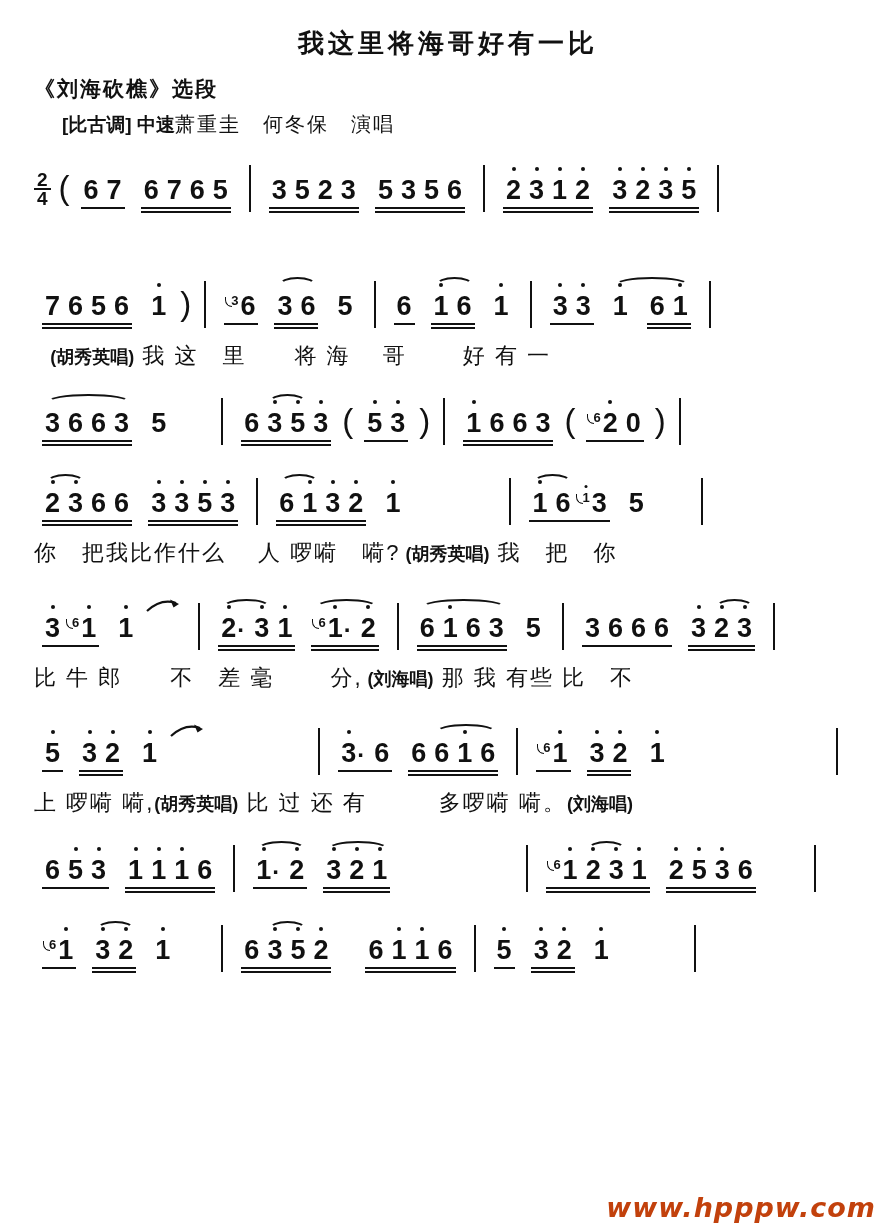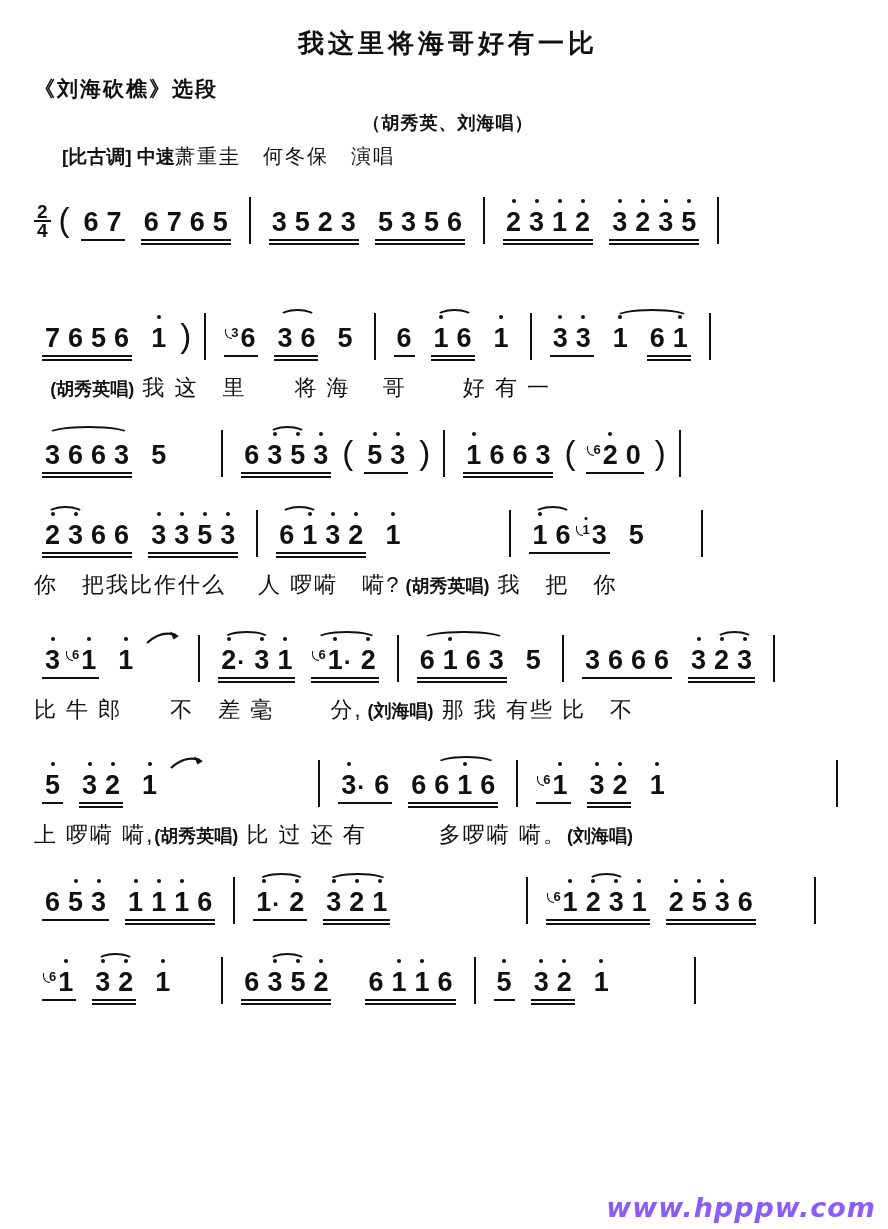--- a/index.html
+++ b/index.html
@@ -34,30 +34,29 @@
       line-height:17px;margin:0 5px -2px 0;}
   .ts .num{border-bottom:2px solid #111;padding:0 3px;}
   .paren{font-size:33px;font-weight:400;line-height:29px;margin:0 3px;position:relative;top:-3px;}
   .slur{position:absolute;height:12px;border:2px solid transparent;border-top-color:#111;
         border-radius:100% 100% 0 0;}
   .arrow{display:inline-block;margin:0 4px 24px 0;}
   .lyrics{margin-top:8px;font-size:22px;line-height:28px;min-height:28px;white-space:pre;
           letter-spacing:2px;}
   .tag{font-size:18px;font-weight:700;letter-spacing:0;}
   .watermark{position:absolute;right:12px;bottom:6px;font-size:27px;font-weight:800;
-             font-style:italic;color:#8b5cf6;letter-spacing:1px;
+             font-style:italic;color:#c2410c;letter-spacing:1px;
              font-family:"DejaVu Sans","Liberation Sans",sans-serif;}
 </style>
 </head>
 <body>
 
 <div class="page">
   <div class="title">我这里将海哥好有一比</div>
   <div class="subtitle">《刘海砍樵》选段</div>
-  <div class="cast">（胡秀英、刘海唱）</div>
   <div class="metarow">
     <div class="tempo">[比古调] 中速</div>
     <div class="performers">萧重圭　何冬保　演唱</div>
   </div>
   <div id="score">
       <div class="sysline">
         <div class="notesrow">
           <span class="ts">
             <span class="num">2</span>
             <span class="den">4</span>

